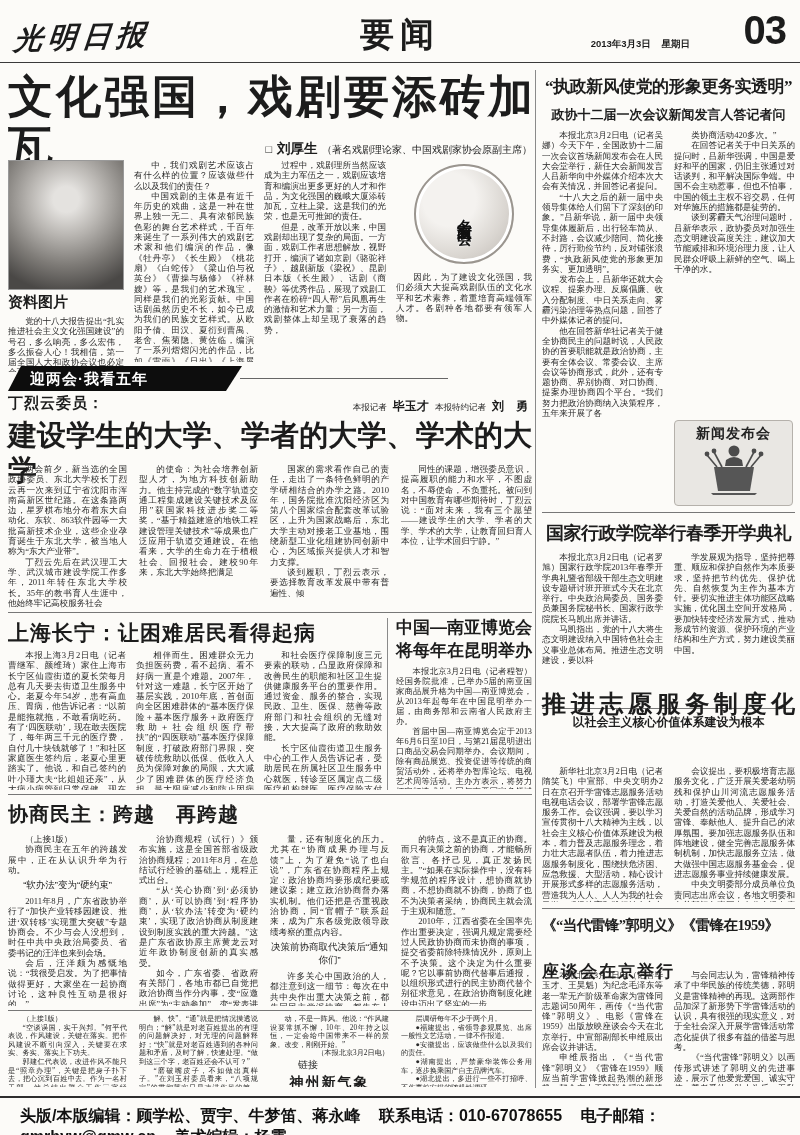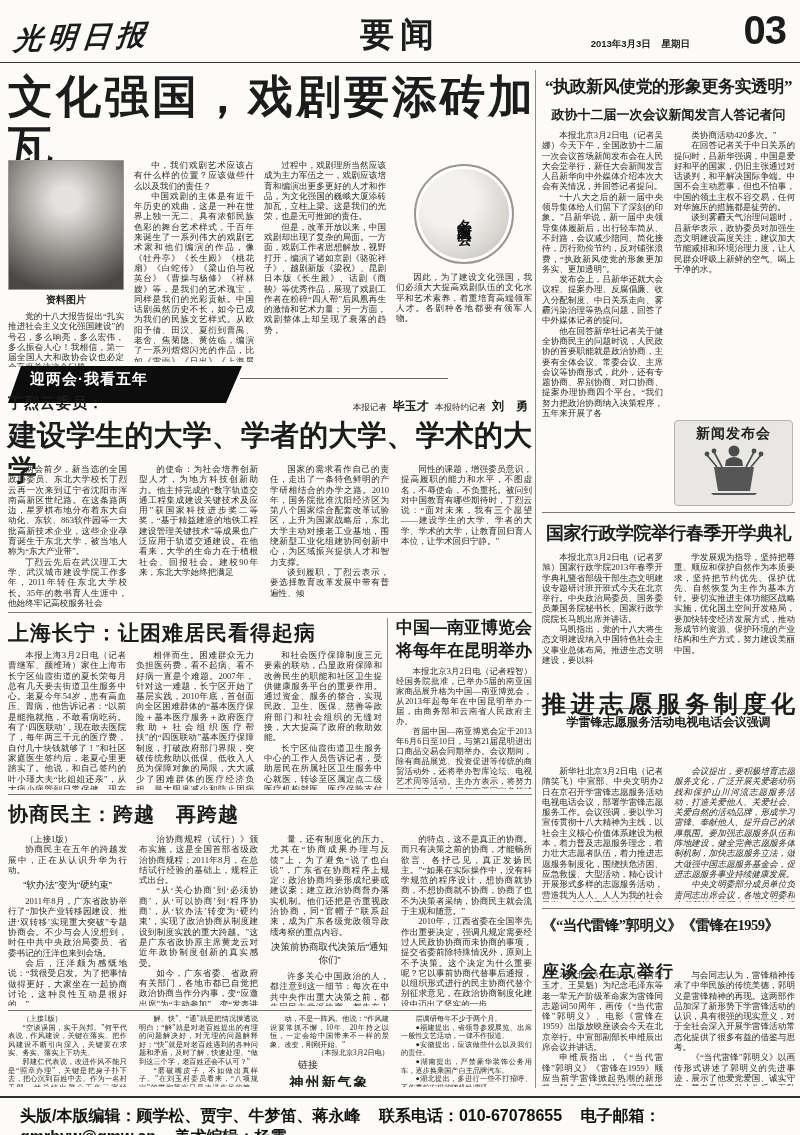--- a/index.html
+++ b/index.html
@@ -23,21 +23,21 @@
   .pagenum{font-size:40px;font-weight:bold;letter-spacing:-1px;}
   .dateline-top{font-size:9.5px;font-weight:bold;}
   
   .lead-hl{font-size:45px;line-height:1.12;font-weight:900;text-align:justify;text-align-last:justify;letter-spacing:-1px;}
   .byline{font-size:10.5px;text-align:right;}
   .byline .marker{font-size:11px;}
   .byline .author{font-size:13.5px;font-weight:bold;margin:0 2px;}
   .byline .note{font-size:10px;}
   .photo{width:114px;height:128px;border:1px solid #999;
          background:radial-gradient(circle at 50% 30%,#e4e2df 0 12%,#b9b6b2 34%,#7e7b77 62%,#4a4846 88%);}
-  .caption{font-size:10px;text-align:center;font-weight:bold;margin:3px 0 4px;}
+  .caption{font-size:15px;text-align:left;font-weight:bold;margin:3px 0 4px;}
   .badge-circle{width:96px;height:96px;border-radius:50%;margin:4px auto 8px;
       background:radial-gradient(circle at 35% 35%,#f4f2ef 0 30%,#d9d5d0 65%,#b9b4ae 100%);
       border:2px solid #9a958f;box-shadow:inset 0 0 0 3px #fff;
       display:flex;align-items:center;justify-content:center;}
   .badge-circle span{writing-mode:vertical-rl;font-weight:900;font-size:15px;letter-spacing:3px;
       color:#111;text-shadow:0 0 2px #fff,0 0 2px #fff;}
   
   .banner{background:#0d0d0d;color:#fff;font-weight:bold;font-size:15px;line-height:25px;
       padding-left:22px;letter-spacing:1px;
       clip-path:polygon(13px 0,100% 0,calc(100% - 16px) 100%,0 100%);}
@@ -76,20 +76,25 @@
   </div>
   <div class="abs sans section-title" style="left:0;right:0;top:12px;text-align:center;">要闻</div>
   <div class="abs sans dateline-top" style="right:110px;top:38px;">
     <span>2013年3月3日</span>
     <span style="margin-left:8px;">星期日</span>
   </div>
   <div class="abs sans pagenum" style="right:14px;top:8px;">03</div>
   <div class="hr" style="left:0;top:62px;width:800px;"></div>
 
   <div class="abs lead-hl" style="left:8px;top:72px;width:524px;">文化强国，戏剧要添砖加瓦</div>
+  <div class="abs byline" style="left:8px;top:140px;width:524px;">
+    <span class="marker">□</span>
+    <span class="author">刘厚生</span>
+    <span class="note">（著名戏剧理论家、中国戏剧家协会原副主席）</span>
+  </div>
   <div class="abs flexrow" style="left:8px;top:160px;width:524px;height:202px;gap:10px;">
     <div style="flex:0 0 114px;">
       <div class="photo"></div>
       <div class="caption">资料图片</div>
       <div class="bt col" style="height:56px;">
           <p>党的十八大报告提出“扎实推进社会主义文化强国建设”的号召，多么响亮，多么宏伟，多么振奋人心！我相信，第一届全国人大和政协会议也必定会高度关注这个问题。</p>
         </div>
     </div>
     <div class="bt col" style="flex:0 0 120px;height:202px;">
         <p>中，我们戏剧艺术应该占有什么样的位置？应该做些什么以及我们的责任？</p>
@@ -102,21 +107,21 @@
     <div style="flex:1;">
       <div class="badge-circle">
         <span>名家看两会</span>
       </div>
       <div class="bt col" style="height:92px;">
           <p>因此，为了建设文化强国，我们必须大大提高戏剧队伍的文化水平和艺术素养，着重培育高端领军人才。各剧种各地都要有领军人物。</p>
         </div>
     </div>
   </div>
 
-  <div class="abs banner sans" style="left:8px;top:366px;width:212px;height:37px;">迎两会·我看五年</div>
+  <div class="abs banner sans" style="left:8px;top:366px;width:212px;height:25px;">迎两会·我看五年</div>
   <div class="hr" style="left:240px;top:378px;width:208px;background:#666;"></div>
 
   <div class="abs uni-kicker" style="left:8px;top:394px;">丁烈云委员：</div>
   <div class="abs credits" style="left:270px;top:398px;width:262px;">
     <span>本报记者</span>
     <b>毕玉才</b>
     <span>本报特约记者</span>
     <b>刘　勇</b>
   </div>
   <div class="abs uni-hl" style="left:8px;top:418px;width:524px;">建设学生的大学、学者的大学、学术的大学</div>
@@ -275,27 +280,27 @@
         <p>本报北京3月2日电（记者罗旭）国家行政学院2013年春季开学典礼暨省部级干部生态文明建设专题研讨班开班式今天在北京举行。中央政治局委员、国务委员兼国务院秘书长、国家行政学院院长马凯出席并讲话。</p>
         <p>马凯指出，党的十八大将生态文明建设纳入中国特色社会主义事业总体布局。推进生态文明建设，要以科</p>
       </div>
     <div class="bt col" style="flex:1;height:150px;">
         <p>学发展观为指导，坚持把尊重、顺应和保护自然作为本质要求，坚持把节约优先、保护优先、自然恢复为主作为基本方针。要切实推进主体功能区战略实施，优化国土空间开发格局，要加快转变经济发展方式，推动形成节约资源、保护环境的产业结构和生产方式，努力建设美丽中国。</p>
       </div>
   </div>
 
   <div class="hr" style="left:542px;top:708px;width:253px;background:#777;"></div>
 
-  <div class="abs vol-kicker" style="left:542px;top:714px;width:253px;">学雷锋志愿服务活动电视电话会议强调</div>
+  <div class="abs vol-kicker" style="left:542px;top:714px;width:253px;">以社会主义核心价值体系建设为根本</div>
   <div class="abs vol-hl sans" style="left:542px;top:688px;width:253px;">推进志愿服务制度化</div>
   <div class="abs flexrow" style="left:542px;top:766px;width:253px;height:136px;gap:11px;">
     <div class="bt col" style="flex:0 0 121px;height:136px;">
         <p>新华社北京3月2日电（记者隋笑飞）中宣部、中央文明办2日在京召开学雷锋志愿服务活动电视电话会议，部署学雷锋志愿服务工作。会议强调，要以学习宣传贯彻十八大精神为主线，以社会主义核心价值体系建设为根本，着力普及志愿服务理念，着力壮大志愿者队伍，着力推进志愿服务制度化，围绕扶危济困、应急救援、大型活动，精心设计开展形式多样的志愿服务活动，营造我为人人、人人为我的社会风尚，积极培育和践行社会主义核心价值观。</p>
       </div>
-    <div class="bt col" style="flex:1;height:136px;font-style:italic;">
+    <div class="bt col" style="flex:1;height:136px;">
         <p>会议提出，要积极培育志愿服务文化，广泛开展关爱老幼弱残和保护山川河流志愿服务活动，打造关爱他人、关爱社会、关爱自然的活动品牌，形成学习雷锋、奉献他人、提升自己的浓厚氛围。要加强志愿服务队伍和阵地建设，健全完善志愿服务体制机制，加快志愿服务立法，做大做强中国志愿服务基金会，促进志愿服务事业持续健康发展。</p>
         <p>中央文明委部分成员单位负责同志出席会议，各地文明委和有关部门负责同志在分会场出席会议。</p>
       </div>
   </div>
 
   <div class="hr" style="left:542px;top:908px;width:253px;background:#777;"></div>
 
   <div class="abs lf-hl1" style="left:542px;top:916px;width:253px;">《“当代雷锋”郭明义》《雷锋在1959》</div>
   <div class="abs lf-hl2" style="left:542px;top:940px;width:253px;margin-top:20px;">座谈会在京举行</div>
   <div class="abs flexrow" style="left:542px;top:970px;width:253px;height:116px;gap:11px;">

